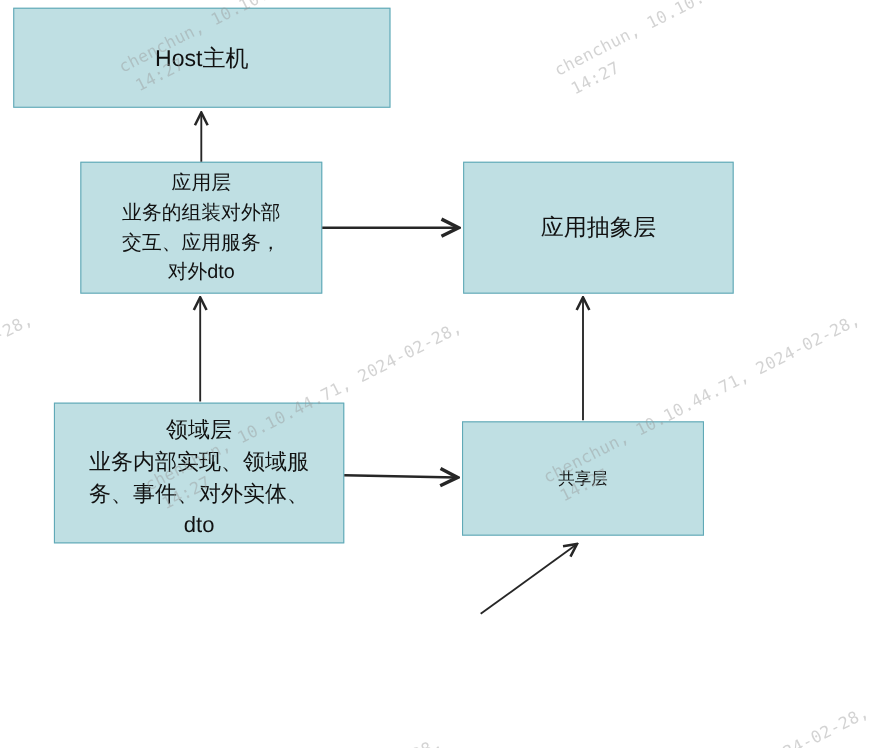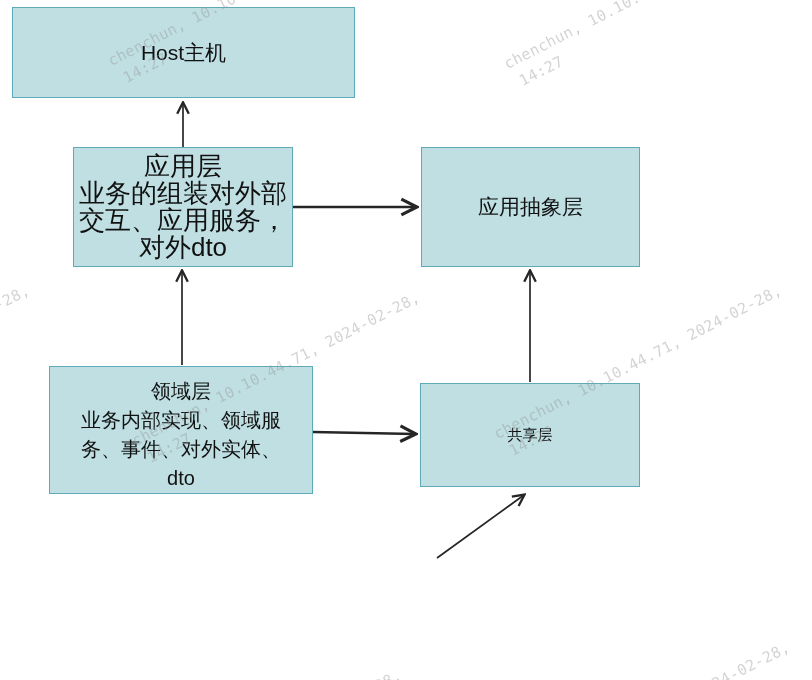--- a/index.html
+++ b/index.html
@@ -18,22 +18,22 @@
     border: 1px solid #60a9b7;
     box-sizing: border-box;
     display: flex;
     align-items: center;
     justify-content: center;
     text-align: center;
     z-index: 1;
   }
   .node .lbl { white-space: pre-line; }
   .node-host      { left: 12px;  top: 7px;   width: 343px; height: 91px;  font-size: 21px; }
-  .node-app       { left: 73px;  top: 147px; width: 220px; height: 120px; font-size: 26px; line-height: 27px; }
-  .node-abstract  { left: 421px; top: 147px; width: 219px; height: 120px; font-size: 21px; }
+  .node-app       { left: 73px;  top: 147px; width: 220px; height: 120px; font-size: 18px; line-height: 27px; }
+  .node-abstract  { left: 421px; top: 147px; width: 246px; height: 120px; font-size: 21px; }
   .node-domain    { left: 49px;  top: 366px; width: 264px; height: 128px; font-size: 20px; line-height: 29px; align-items: flex-end; }
   .node-shared    { left: 420px; top: 383px; width: 220px; height: 104px; font-size: 15px; }
   .node-infra     { left: 78px;  top: 558px; width: 716px; height: 106px; font-size: 19px; }
   .edges {
     position: absolute;
     left: 0; top: 0;
     width: 812px; height: 680px;
     z-index: 2;
     pointer-events: none;
   }

